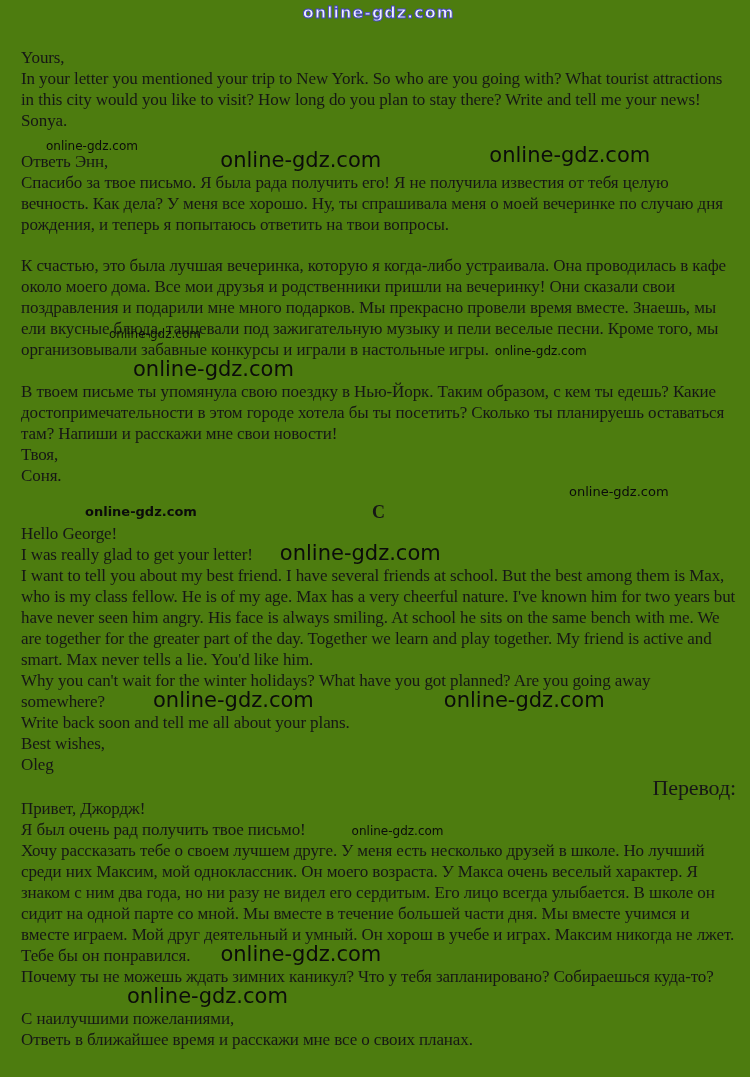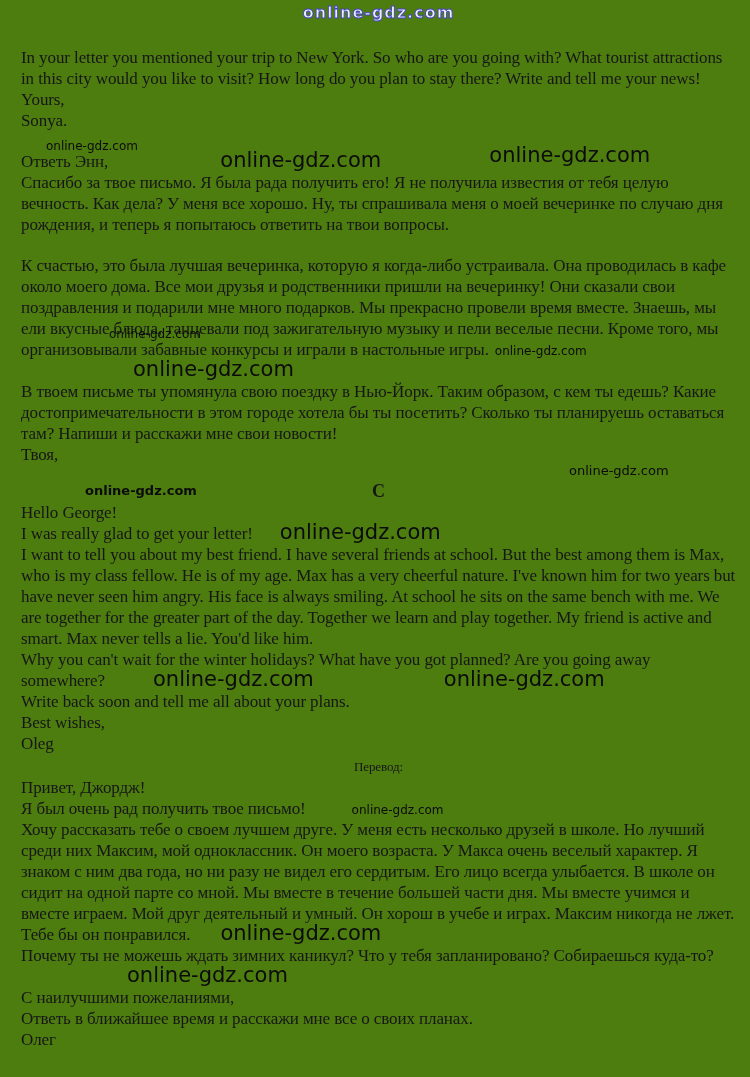--- a/index.html
+++ b/index.html
@@ -56,35 +56,35 @@
   .heading-c {
     position: relative;
     margin: 0;
     text-align: center;
     font-weight: bold;
     font-size: 18px;
     line-height: 21px;
   }
   .heading-t {
     margin: 2px 0 0 0;
-    text-align: center;
+    text-align: right;
     font-weight: normal;
-    font-size: 13px;
+    font-size: 22px;
     line-height: 21px;
   }
 </style>
 </head>
 <body>
 
 <div class="page">
 
   <div class="wm-header">online-gdz.com</div>
 
+  <p class="para">Yours,</p>
   <p class="para">In your letter you mentioned your trip to New York. So who are you going with? What tourist attractions in this city would you like to visit? How long do you plan to stay there? Write and tell me your news!</p>
-  <p class="para">Yours,</p>
   <p class="para">Sonya.</p>
 
   <div class="gap-row g1">
     <span class="wm wm-sm">online-gdz.com</span>
   </div>
 
   <p class="para">
     <span>Ответь Энн,</span>
     <span class="wm wm-bold" style="margin-left:108px">online-gdz.com</span>
     <span class="wm wm-bold wm-raise" style="margin-left:104px">online-gdz.com</span>
@@ -92,20 +92,21 @@
 
   <p class="para">Спасибо за твое письмо. Я была рада получить его! Я не получила известия от тебя целую вечность. Как дела? У меня все хорошо. Ну, ты спрашивала меня о моей вечеринке по случаю дня рождения, и теперь я попытаюсь ответить на твои вопросы.</p>
 
   <p class="para rel">
     <span>К счастью, это была лучшая вечеринка, которую я когда-либо устраивала. Она проводилась в кафе около моего дома. Все мои друзья и родственники пришли на вечеринку! Они сказали свои поздравления и подарили мне много подарков. Мы прекрасно провели время вместе. Знаешь, мы ели вкусные блюда, танцевали под зажигательную музыку и пели веселые песни. Кроме того, мы организовывали забавные конкурсы и играли в настольные игры.</span><span class="wm wm-sm" style="margin-left:6px">online-gdz.com</span><span class="wm wm-bold" style="margin-left:112px">online-gdz.com</span>
     <span class="wm wm-sm wm-abs-e">online-gdz.com</span>
   </p>
 
   <p class="para">В твоем письме ты упомянула свою поездку в Нью-Йорк. Таким образом, с кем ты едешь? Какие достопримечательности в этом городе хотела бы ты посетить? Сколько ты планируешь оставаться там? Напиши и расскажи мне свои новости!</p>
   <p class="para">Твоя,</p>
+  <p class="para">Соня.</p>
 
   <div class="gap-row g2">
     <span class="wm wm-sm13">online-gdz.com</span>
   </div>
 
   <h2 class="heading-c">
     <span class="wm wm-sm13 wm-abs-i">online-gdz.com</span>
     <span>C</span>
   </h2>
 
@@ -136,15 +137,14 @@
   <p class="para">
     <span>Хочу рассказать тебе о своем лучшем друге. У меня есть несколько друзей в школе. Но лучший среди них Максим, мой одноклассник. Он моего возраста. У Макса очень веселый характер. Я знаком с ним два года, но ни разу не видел его сердитым. Его лицо всегда улыбается. В школе он сидит на одной парте со мной. Мы вместе в течение большей части дня. Мы вместе учимся и вместе играем. Мой друг деятельный и умный. Он хорош в учебе и играх. Максим никогда не лжет. Тебе бы он понравился.</span><span class="wm wm-bold" style="margin-left:30px">online-gdz.com</span>
   </p>
 
   <p class="para">
     <span>Почему ты не можешь ждать зимних каникул? Что у тебя запланировано? Собираешься куда-то?</span><span class="wm wm-bold" style="margin-left:106px">online-gdz.com</span>
   </p>
 
   <p class="para">С наилучшими пожеланиями,</p>
   <p class="para">Ответь в ближайшее время и расскажи мне все о своих планах.</p>
-  <p class="para">Олег</p>
 
 </div>
 
 </body></html>

